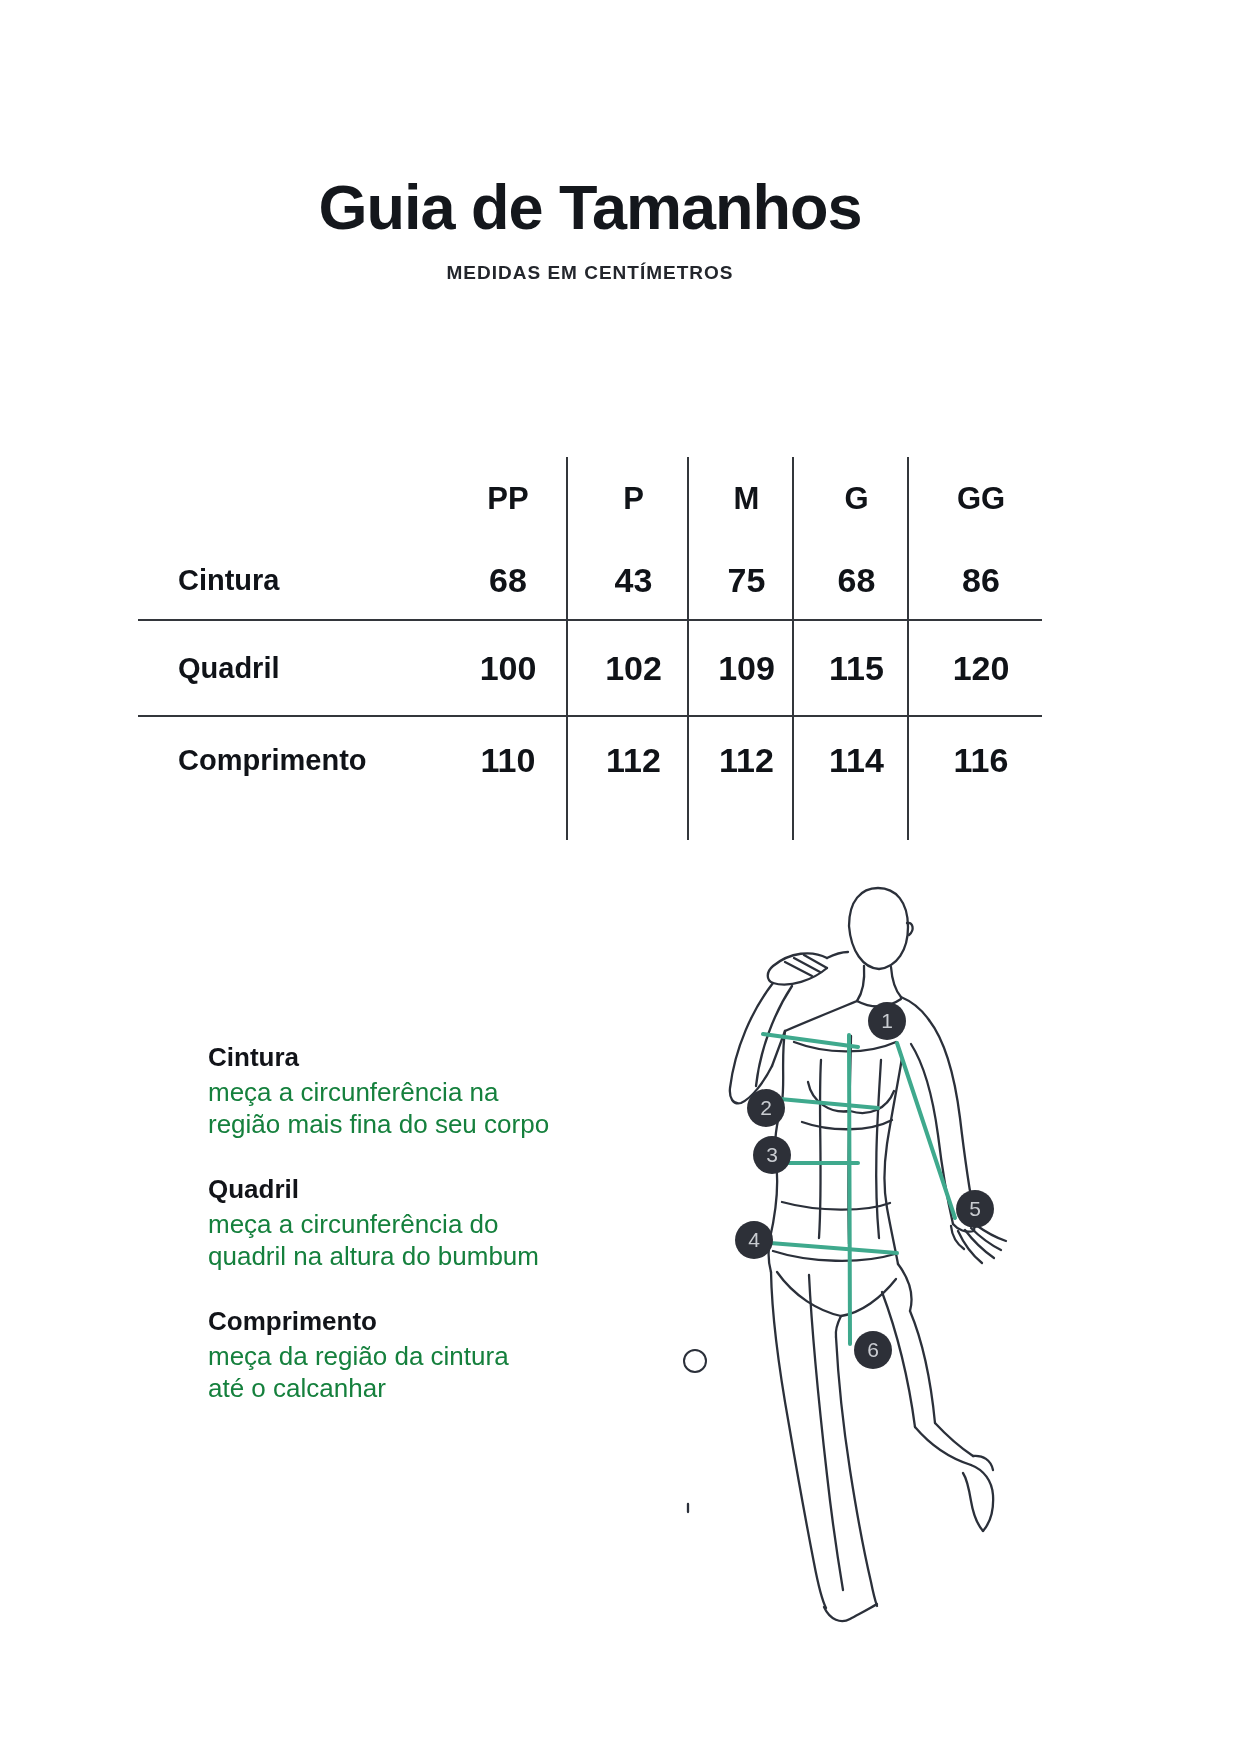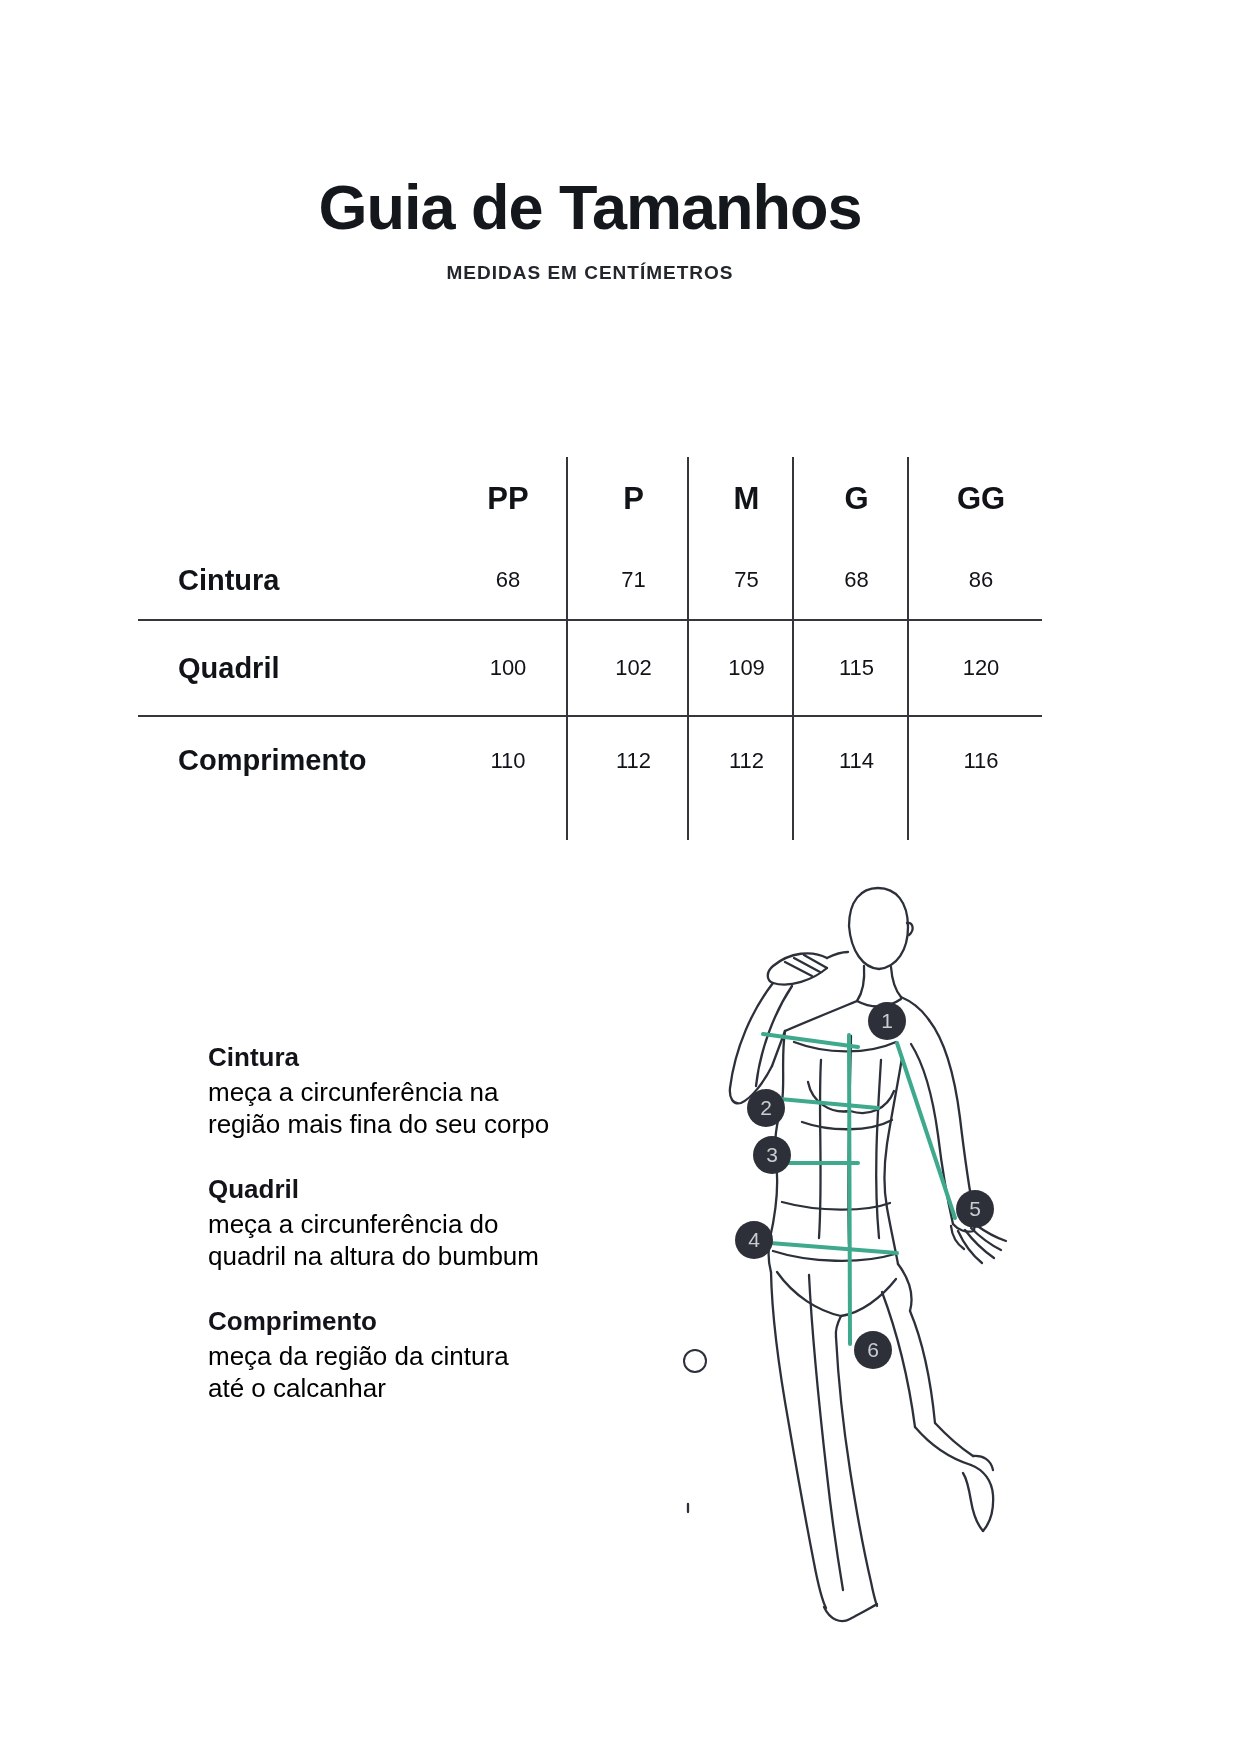--- a/index.html
+++ b/index.html
@@ -19,36 +19,36 @@
     letter-spacing:1px; color:#23262c;
   }
   
   .size-table {
     position:absolute; left:144px; top:457px; width:904px; height:348px;
     display:grid;
     grid-template-columns:299px 130px 121px 105px 115px 134px;
     grid-template-rows:83px 80px 96px 89px;
   }
   .st-cell { display:flex; align-items:center; justify-content:center;
-    font-size:22px; color:#101318; }
+    font-size:34px; color:#101318;font-weight:bold; }
   .st-head { font-weight:700; font-size:31px; }
   .st-label { justify-content:flex-start; padding-left:34px; font-weight:700;
     font-size:29px; box-sizing:border-box; }
   .vline { position:absolute; top:457px; height:383px; width:2px; background:#33363b; }
   .vline.v1 { left:566px; } .vline.v2 { left:687px; }
   .vline.v3 { left:792px; } .vline.v4 { left:907px; }
   .hline { position:absolute; left:138px; width:904px; height:2px; background:#33363b; }
   .hline.h1 { top:619px; } .hline.h2 { top:715px; }
   
   .instructions { position:absolute; left:208px; top:1042px; width:400px; }
   .instr-section { margin-bottom:34px; }
   .instr-heading { font-size:26px; line-height:30px; font-weight:700;
     color:#121419; margin-bottom:4px; }
   .instr-body { font-size:26px; line-height:32px; font-weight:400;
-    color:#000000; white-space:pre-line; }
+    color:#15803d; white-space:pre-line; }
   
   .figure-wrap { position:absolute; left:580px; top:830px; width:520px; height:800px; }
   .marker-label { font-size:21px; fill:#c9ccd1; text-anchor:middle;
     font-family:"Liberation Sans", sans-serif; }
 </style>
 </head>
 <body>
 
 <div class="page">
 
@@ -58,21 +58,21 @@
   <div class="size-table">
     <div class="st-cell"></div>
     <div class="st-cell st-head">PP</div>
     <div class="st-cell st-head">P</div>
     <div class="st-cell st-head">M</div>
     <div class="st-cell st-head">G</div>
     <div class="st-cell st-head">GG</div>
 
     <div class="st-cell st-label">Cintura</div>
     <div class="st-cell">68</div>
-    <div class="st-cell">71</div>
+    <div class="st-cell">43</div>
     <div class="st-cell">75</div>
     <div class="st-cell">68</div>
     <div class="st-cell">86</div>
 
     <div class="st-cell st-label">Quadril</div>
     <div class="st-cell">100</div>
     <div class="st-cell">102</div>
     <div class="st-cell">109</div>
     <div class="st-cell">115</div>
     <div class="st-cell">120</div>

